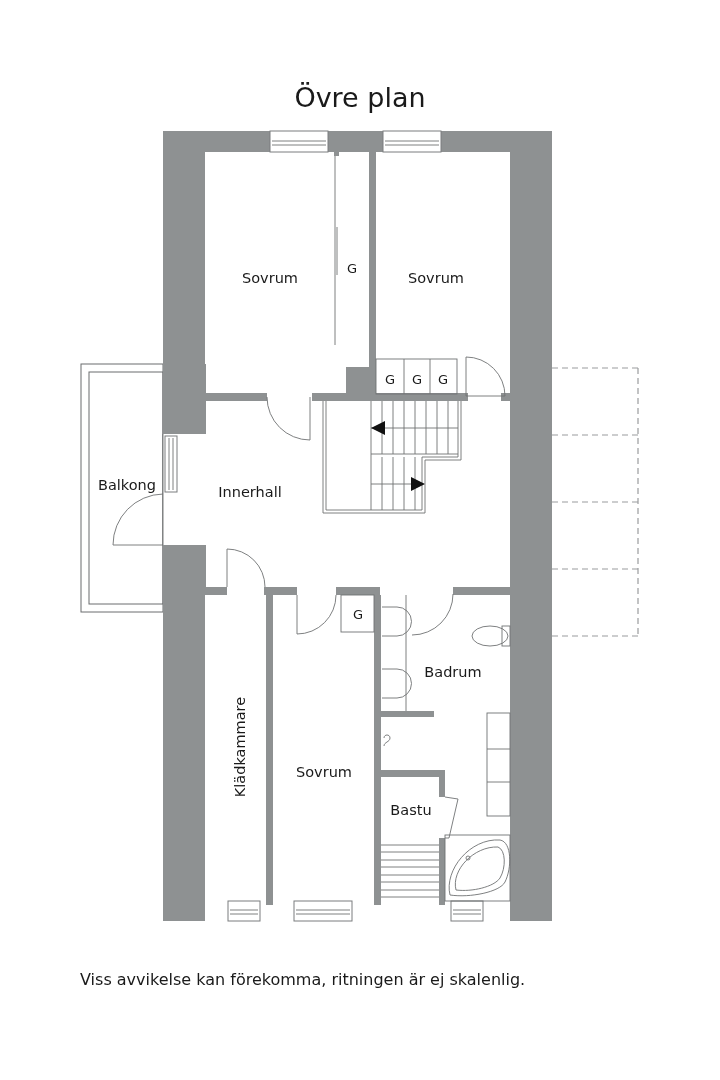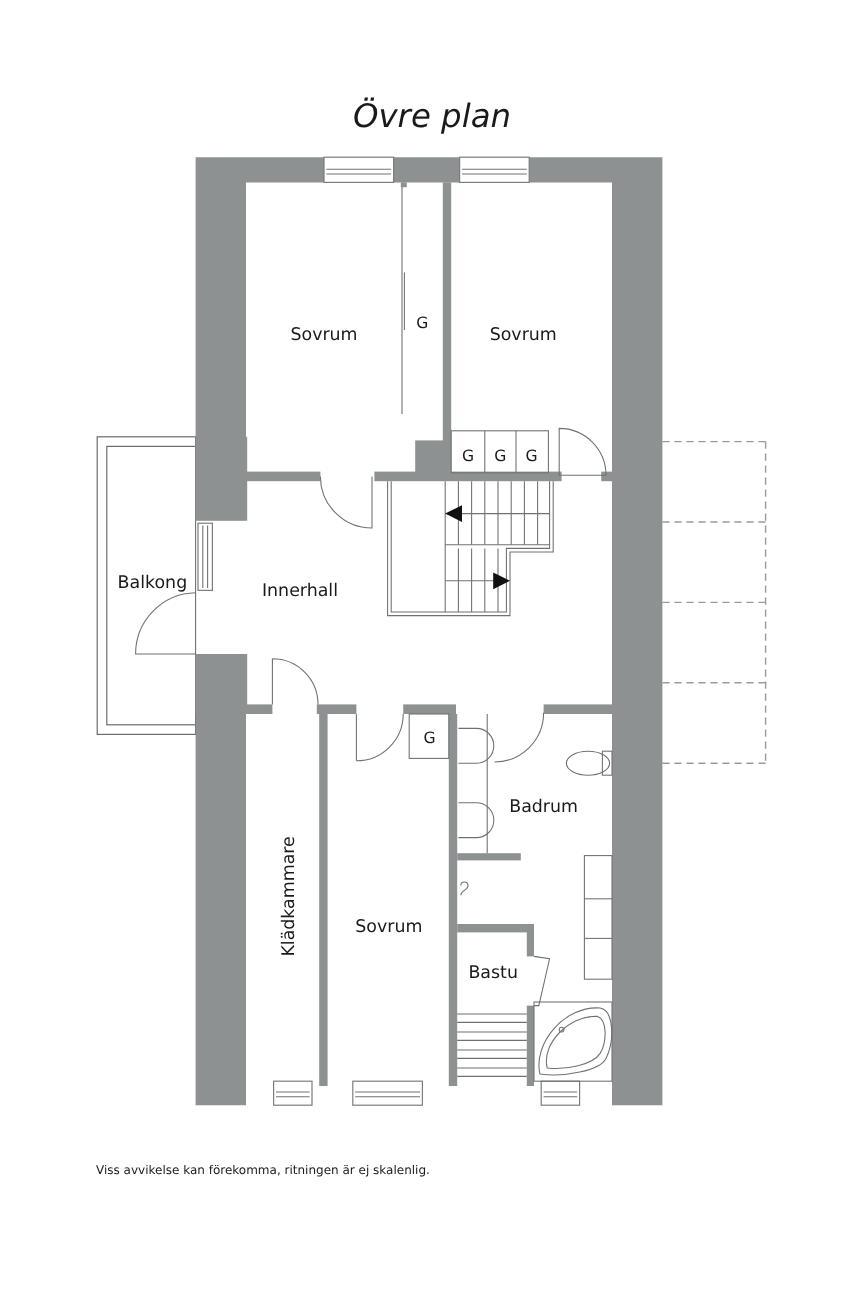--- a/index.html
+++ b/index.html
@@ -1,18 +1,18 @@
 <!DOCTYPE html>
 <html><head>
 <meta charset="utf-8">
 <style>
   html, body { margin:0; padding:0; background:#ffffff; }
   body { width:720px; height:1080px; position:relative; overflow:hidden; font-family:"DejaVu Sans", sans-serif; }
-  .title { position:absolute; left:0; width:720px; top:82px; text-align:center; font-size:27px; color:#1a1a1a;font-style:italic; }
-  .note { position:absolute; left:80px; top:970px; font-size:10px; color:#1a1a1a; }
+  .title { position:absolute; left:0; width:720px; top:82px; text-align:center; font-size:27px; color:#1a1a1a; }
+  .note { position:absolute; left:80px; top:970px; font-size:16px; color:#1a1a1a; }
   svg.plan { position:absolute; left:0; top:0; }
   .lbl { font-family:"DejaVu Sans", sans-serif; font-size:14.5px; fill:#1a1a1a; }
   .lblsm { font-family:"DejaVu Sans", sans-serif; font-size:13px; fill:#1a1a1a; }
   .wall { fill:#8e9192; }
   .line { fill:none; stroke:#6a6d6e; stroke-width:1; }
   .thin { fill:none; stroke:#6f7273; stroke-width:0.9; }
   .dash { fill:none; stroke:#9a9c9d; stroke-width:1.2; stroke-dasharray:6 4; }
   .win { fill:#ffffff; stroke:#7a7d7e; stroke-width:1; }
 </style>
 </head>

